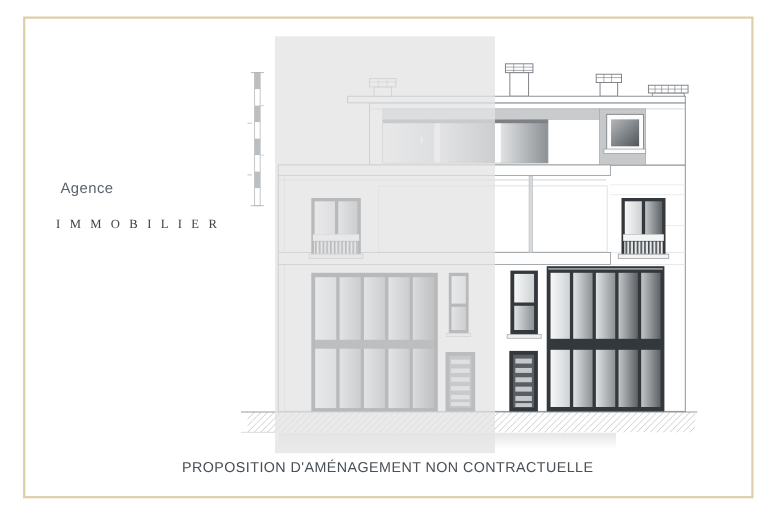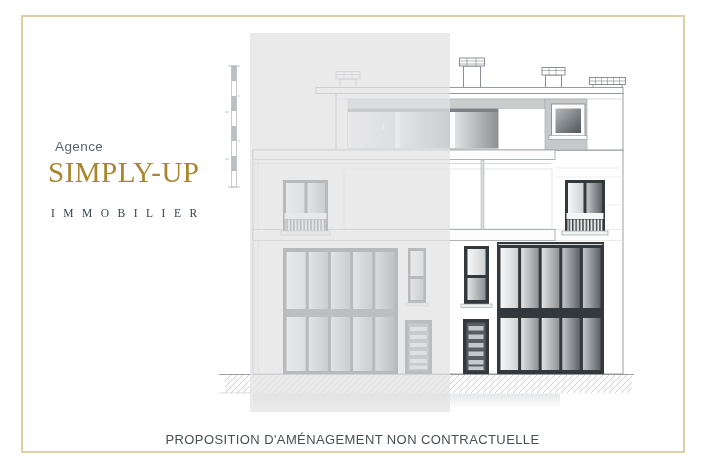--- a/index.html
+++ b/index.html
@@ -12,57 +12,56 @@
   }
   .page{position:absolute;inset:0;}
   .border-frame{
     position:absolute;
     left:21px;top:15px;width:664px;height:438px;
     box-sizing:border-box;
     border:2px solid #dccfa8;
     pointer-events:none;
   }
   .logo{
-    position:absolute;left:48px;top:140px;
+    position:absolute;left:48px;top:164px;
     line-height:1;
   }
   .logo .agence{
     margin-left:7px;
     font-size:13.5px;color:#5a646e;letter-spacing:.4px;
   }
   .logo .brand{
     margin-top:4px;
     font-family:"Liberation Serif", serif;
     font-size:29px;color:#a8862f;letter-spacing:.5px;
     white-space:nowrap;
   }
   .logo .subtitle{
     margin-top:21px;margin-left:3px;
     font-family:"Liberation Serif", serif;
     font-size:11.5px;color:#3a424c;letter-spacing:8.5px;
     white-space:nowrap;
   }
   .caption{
-    position:absolute;left:0;right:0;top:432px;
+    position:absolute;left:0;right:0;top:417px;
     text-align:center;
     font-size:13px;color:#494f56;letter-spacing:.4px;
     white-space:nowrap;
   }
   svg.elevation{position:absolute;left:0;top:0;}
 </style>
 </head>
 <body>
 
 <div class="page">
 
   <div class="border-frame"></div>
 
   <div class="logo">
     <div class="agence">Agence</div>
-    <div class="brand">SIMPLY-UP</div>
     <div class="subtitle">IMMOBILIER</div>
   </div>
 
   <svg class="elevation" width="705" height="470" viewBox="0 0 705 470">
     <defs>
       <linearGradient id="gA" x1="0" y1="0" x2="1" y2="0">
         <stop offset="0" stop-color="#f7f8f8"></stop>
           <stop offset="1" stop-color="#ced1d3"></stop>
       </linearGradient>
       <linearGradient id="gB" x1="0" y1="0" x2="1" y2="0">

